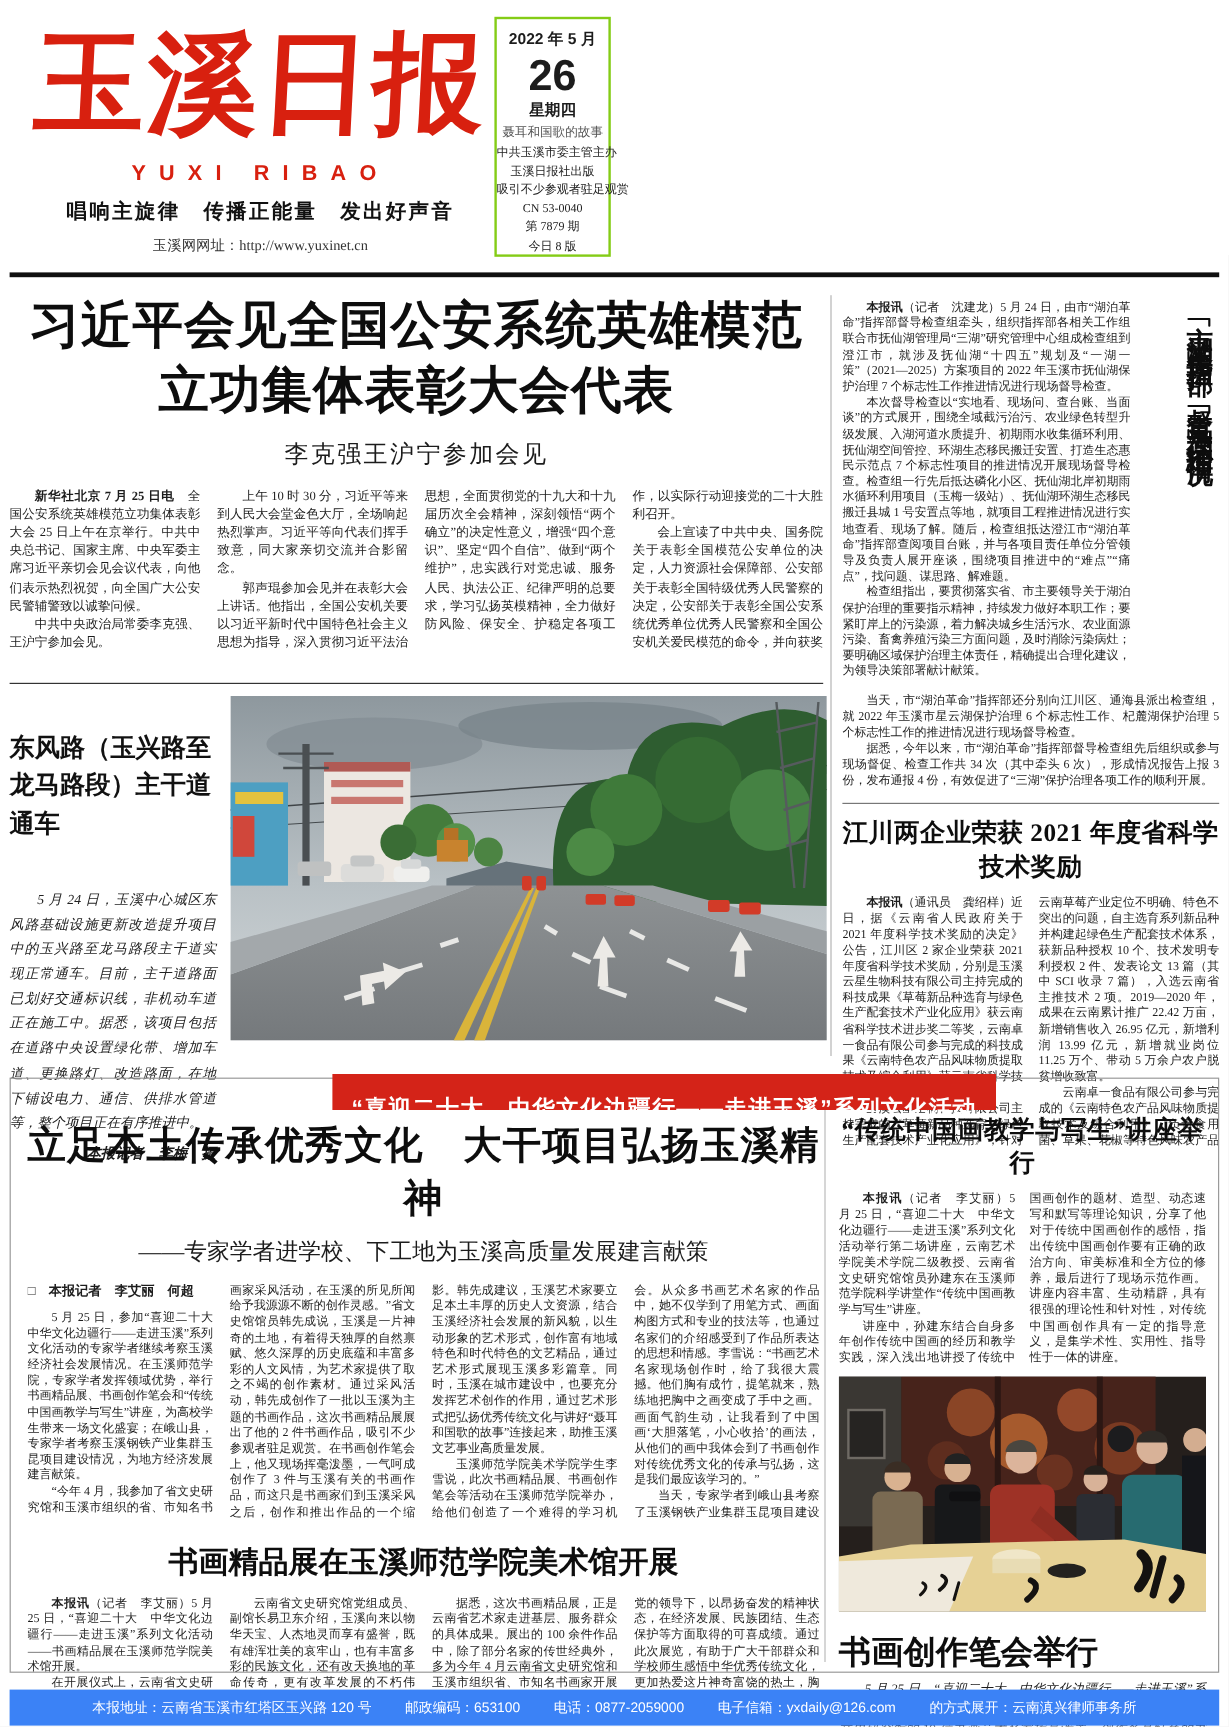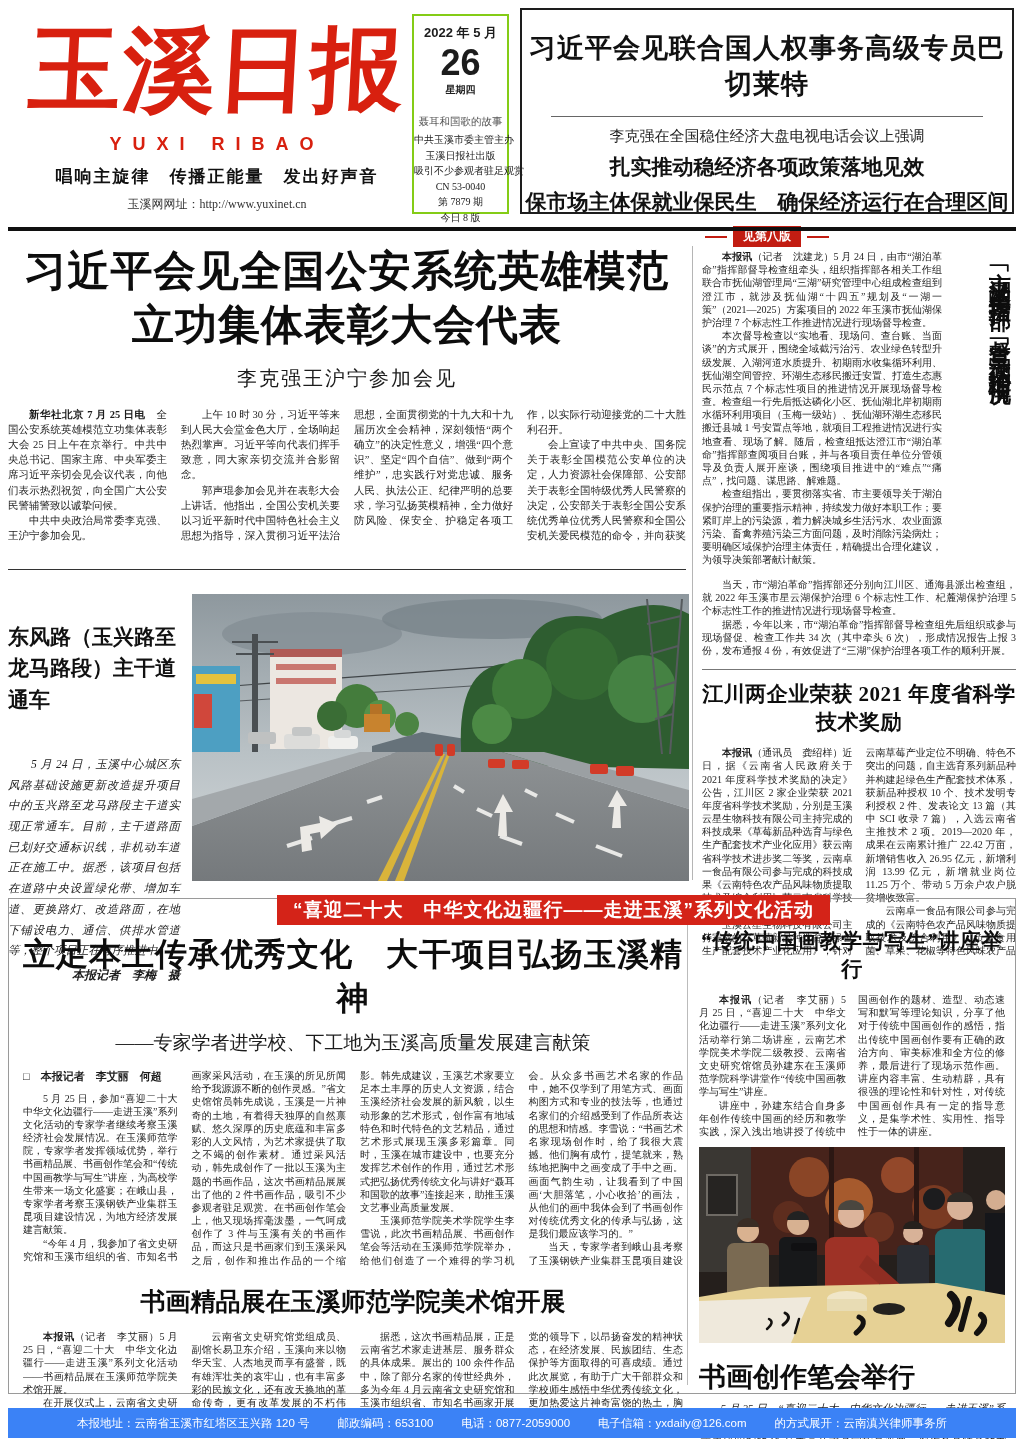--- a/index.html
+++ b/index.html
@@ -9,21 +9,21 @@
   
   .masthead { position:absolute; left:26px; top:8px; width:382px; text-align:center; }
   .mast-title { font-size:92px; line-height:1.35; font-weight:bold; color:#d8200f; letter-spacing:2px; font-family:"Liberation Serif", serif; transform:skewX(-3deg); white-space:nowrap; }
   .mast-en { margin-top:2px; font-size:18px; font-weight:bold; color:#d8200f; letter-spacing:11px; font-family:"Liberation Sans", sans-serif; }
   .mast-slogan { margin-top:10px; font-size:17px; font-weight:bold; letter-spacing:2px; color:#111; font-family:"Liberation Sans", sans-serif; }
   .mast-site { margin-top:8px; font-size:12px; color:#333; }
 
   .datebox { position:absolute; left:412px; top:14px; width:97px; height:200px; border:2px solid #84cc16; padding-top:8px; text-align:center; }
   .db-ym { font-size:13px; font-weight:bold; font-family:"Liberation Sans", sans-serif; }
   .db-day { font-size:36px; font-weight:bold; line-height:1.15; font-family:"Liberation Sans", sans-serif; }
-  .db-week { font-size:10px; font-weight:bold; margin-bottom:18px; }
+  .db-week { font-size:13px; font-weight:bold; margin-bottom:2px; }
   .db-lunar { font-size:10.5px; color:#555; margin-bottom:3px; }
   .db-line { font-size:10px; line-height:1.55; color:#222; white-space:nowrap; }
 
   .topbox { position:absolute; left:520px; top:8px; width:494px; height:206px; border:2px solid #1d1d1d; padding-top:20px; text-align:center; }
   .tb-headline { font-size:27px; font-weight:900; letter-spacing:1px; font-family:"Liberation Sans", sans-serif; color:#111; }
   .tb-divider { width:88%; margin:14px auto 10px; border-top:1px solid #666; }
   .tb-kicker { font-size:15px; color:#222; }
   .tb-sub { font-size:21px; font-weight:900; font-family:"Liberation Sans", sans-serif; margin-top:7px; color:#111; }
   .tb-badge-row { margin-top:10px; display:flex; align-items:center; justify-content:center; gap:6px; }
   .tb-dash { width:22px; height:2px; background:#c21d12; }
@@ -32,21 +32,21 @@
   .black-rule { position:absolute; left:8px; right:8px; top:227px; height:4px; background:#101010; }
 
   
   .main-left { position:absolute; left:8px; top:244px; width:678px; }
   .lead-h1 { text-align:center; font-size:42px; line-height:1.28; font-weight:900; font-family:"Liberation Sans", sans-serif; color:#0d0d0d; letter-spacing:1px; }
   .lead-deck { text-align:center; font-size:20px; margin-top:13px; letter-spacing:2px; }
   .lead-body { margin-top:15px; height:152px; overflow:hidden; column-count:4; column-gap:14px; column-fill:auto; font-size:10.5px; line-height:1.45; text-align:justify; }
   .lead-body p, .just p { text-indent:2em; }
   .hr1 { border-top:1px solid #333; margin-top:10px; }
 
-  .photo-row { display:flex; margin-top:24px; gap:12px;font-family:Liberation Serif, serif; }
+  .photo-row { display:flex; margin-top:10px; gap:12px;font-family:Liberation Serif, serif; }
   .road-cell { width:172px; flex:none; padding-top:28px; }
   .road-title { font-size:21px; font-weight:bold; line-height:1.5; color:#111; }
   .road-body { margin-top:38px; font-size:11.5px; font-style:italic; line-height:1.8; text-align:justify; text-indent:2em; color:#222; }
   .road-credit { margin-top:6px; font-size:12px; font-weight:bold; text-align:right; font-style:italic; }
   .road-photo { width:497px; height:287px; flex:none; }
 
   
   .v-divider { position:absolute; left:692px; top:246px; width:1px; height:634px; background:#b5b5b5; }
   .main-right { position:absolute; left:702px; top:250px; width:314px; }
   .small-body { font-size:10px; line-height:1.32; text-align:justify; color:#1d1d1d; }
@@ -54,21 +54,21 @@
   .lake-top { display:flex; gap:8px; }
   .lake-cols { flex:1; height:322px; overflow:hidden; }
   .lake-vtitle { width:66px; flex:none; writing-mode:vertical-rl; text-orientation:upright; font-size:22px; font-weight:900; font-family:"Liberation Sans", sans-serif; letter-spacing:4px; line-height:1.45; color:#0d0d0d; padding-top:4px; }
   .lake-rest { margin-top:6px; }
   .hr2 { border-top:1px solid #777; margin:12px 0 10px; }
   .sci-h2 { text-align:center; font-size:21px; font-weight:bold; letter-spacing:0.5px; color:#0d0d0d; }
   .sci-cols { margin-top:10px; height:218px; overflow:hidden; column-count:2; column-gap:13px; column-fill:auto; }
 
   
   .culture-box { position:absolute; left:8px; top:898px; width:1008px; height:496px; border:1px solid #9a9a9a; }
-  .red-banner { position:absolute; left:268px; top:-4px; height:30px; line-height:30px; padding:0 16px; background:#d42318; color:#fff; font-size:19px; font-weight:bold; font-family:"Liberation Sans", sans-serif; letter-spacing:1px; white-space:nowrap; }
+  .red-banner { position:absolute; left:268px; top:-4px; height:30px; line-height:30px; padding:15px 16px; background:#d42318; color:#fff; font-size:19px; font-weight:bold; font-family:"Liberation Sans", sans-serif; letter-spacing:1px; white-space:nowrap; }
   .cul-left { position:absolute; left:14px; top:34px; width:660px; }
   .cul-h2 { text-align:center; font-size:32px; font-weight:900; font-family:"Liberation Sans", sans-serif; color:#0d0d0d; letter-spacing:1px; }
   .cul-deck { text-align:center; font-size:19px; margin-top:9px; }
   .cul-cols { margin-top:13px; height:200px; overflow:hidden; column-count:4; column-gap:14px; column-fill:auto; }
   .byline { font-weight:bold; font-size:11px; text-indent:0 !important; margin-bottom:8px; font-family:"Liberation Sans", sans-serif; }
   .exh-h3 { text-align:center; font-size:25px; font-weight:bold; margin-top:16px; color:#0d0d0d; }
   .exh-cols { margin-top:12px; height:112px; overflow:hidden; column-count:4; column-gap:14px; column-fill:auto; }
   .cul-vdiv { position:absolute; left:678px; top:26px; width:1px; height:460px; background:#bbb; }
   .cul-right { position:absolute; left:690px; top:28px; width:306px; }
   .lec-h3 { text-align:center; font-size:21px; font-weight:bold; color:#0d0d0d; letter-spacing:0.5px; }
@@ -98,32 +98,20 @@
     <div class="db-week">星期四</div>
     <div class="db-lunar">聂耳和国歌的故事</div>
     <div class="db-line">中共玉溪市委主管主办</div>
     <div class="db-line">玉溪日报社出版</div>
     <div class="db-line">吸引不少参观者驻足观赏</div>
     <div class="db-line">CN 53-0040</div>
     <div class="db-line">第 7879 期</div>
     <div class="db-line">今日 8 版</div>
   </div>
 
-  <div class="topbox">
-    <div class="tb-headline">习近平会见联合国人权事务高级专员巴切莱特</div>
-    <div class="tb-divider"></div>
-    <div class="tb-kicker">李克强在全国稳住经济大盘电视电话会议上强调</div>
-    <div class="tb-sub">扎实推动稳经济各项政策落地见效</div>
-    <div class="tb-sub">保市场主体保就业保民生　确保经济运行在合理区间</div>
-    <div class="tb-badge-row">
-      <span class="tb-dash"></span>
-      <span class="tb-badge">见第八版</span>
-      <span class="tb-dash"></span>
-    </div>
-  </div>
 
   <div class="black-rule"></div>
 
   <div class="main-left">
     <div class="lead-h1">习近平会见全国公安系统英雄模范</div>
     <div class="lead-h1">立功集体表彰大会代表</div>
     <div class="lead-deck">李克强王沪宁参加会见</div>
     <div class="lead-body just">
       <p><b>新华社北京 7 月 25 日电</b><span>　全国公安系统英雄模范立功集体表彰大会 25 日上午在京举行。中共中央总书记、国家主席、中央军委主席习近平亲切会见会议代表，向他们表示热烈祝贺，向全国广大公安民警辅警致以诚挚问候。</span></p>
       <p>中共中央政治局常委李克强、王沪宁参加会见。</p>

